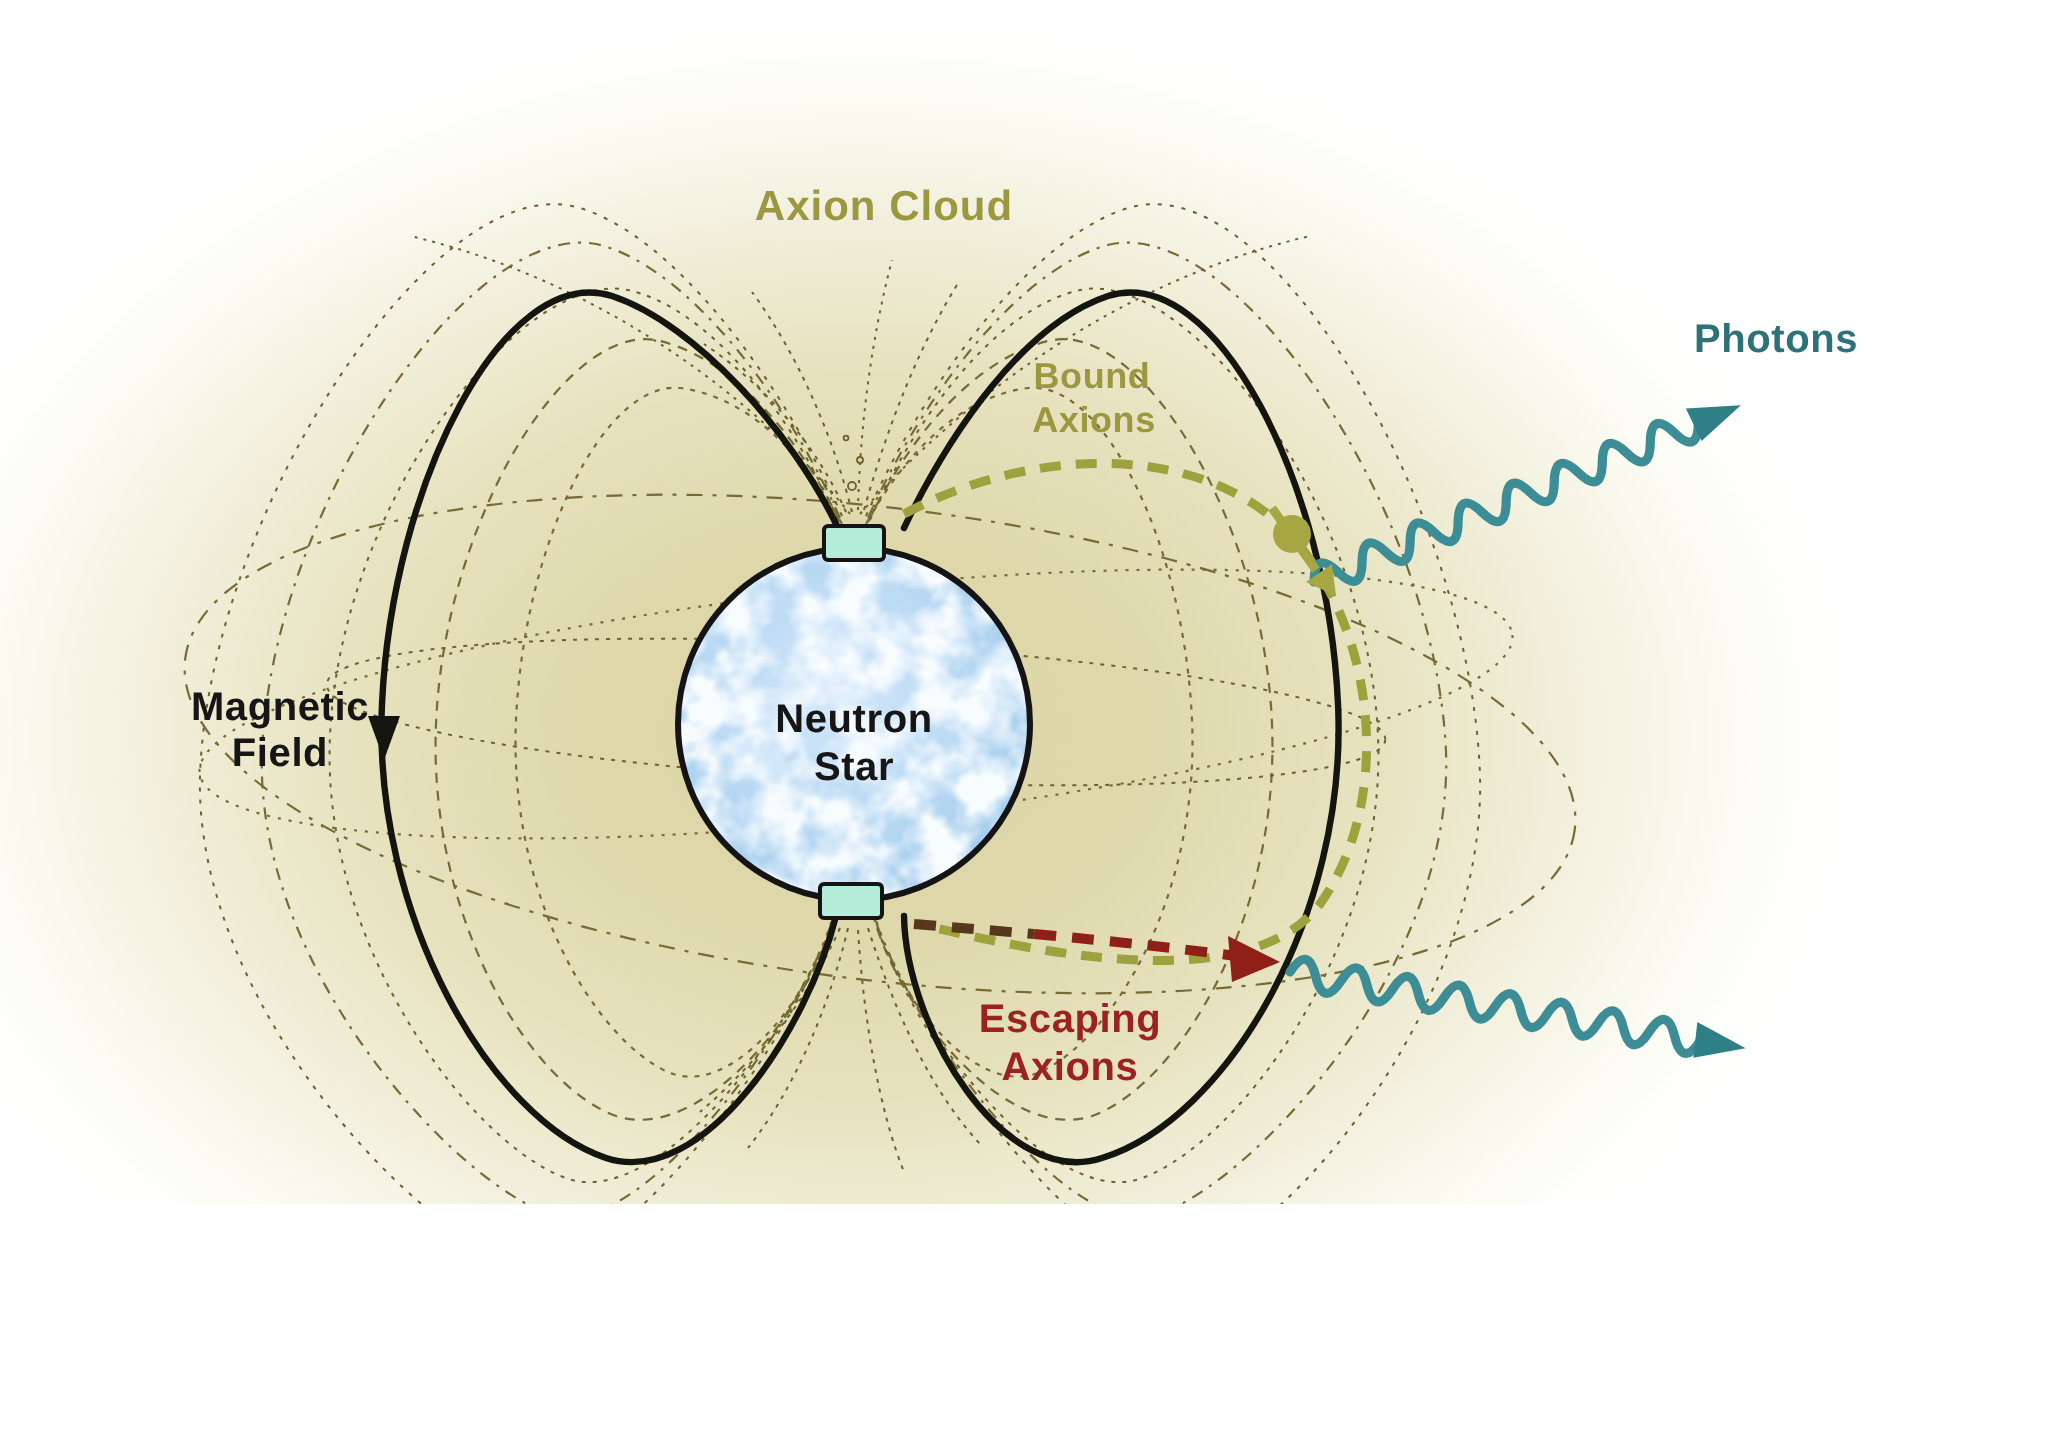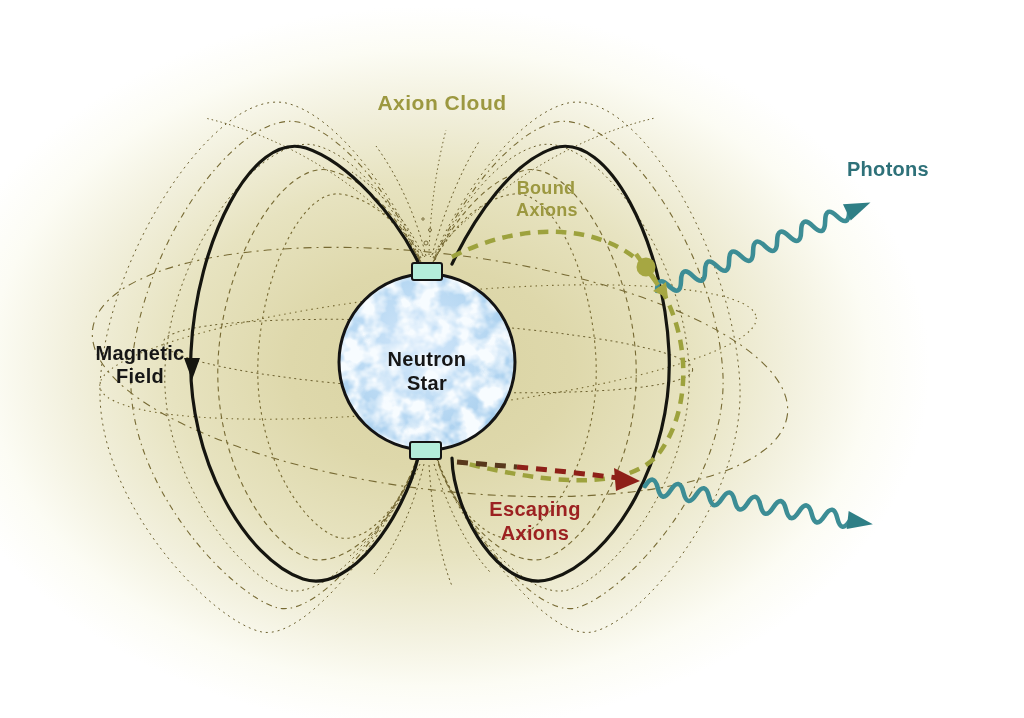--- a/index.html
+++ b/index.html
@@ -1,17 +1,17 @@
 <!DOCTYPE html>
 <html><head>
 <meta charset="utf-8">
 <style>
   html,body{margin:0;padding:0;background:#ffffff;}
   #stage{
-    position:relative;width:1024px;height:718px;overflow:hidden;
+    position:relative;width:1024px;height:602px;overflow:hidden;
     background:
       radial-gradient(ellipse 500px 362px at 430px 368px,
         #d9d3a2 0%, #ded8ab 28%, #e7e3c0 52%, #f2f0dd 72%, #fcfcf4 88%, #ffffff 100%);
     font-family:"Liberation Sans", sans-serif;
   }
   svg{position:absolute;left:0;top:0;}
   text{font-family:"Liberation Sans", sans-serif;font-weight:700;text-anchor:middle;}
   .lbl-olive{fill:#9c9840;}
   .lbl-black{fill:#161616;}
   .lbl-red{fill:#9c2121;}

